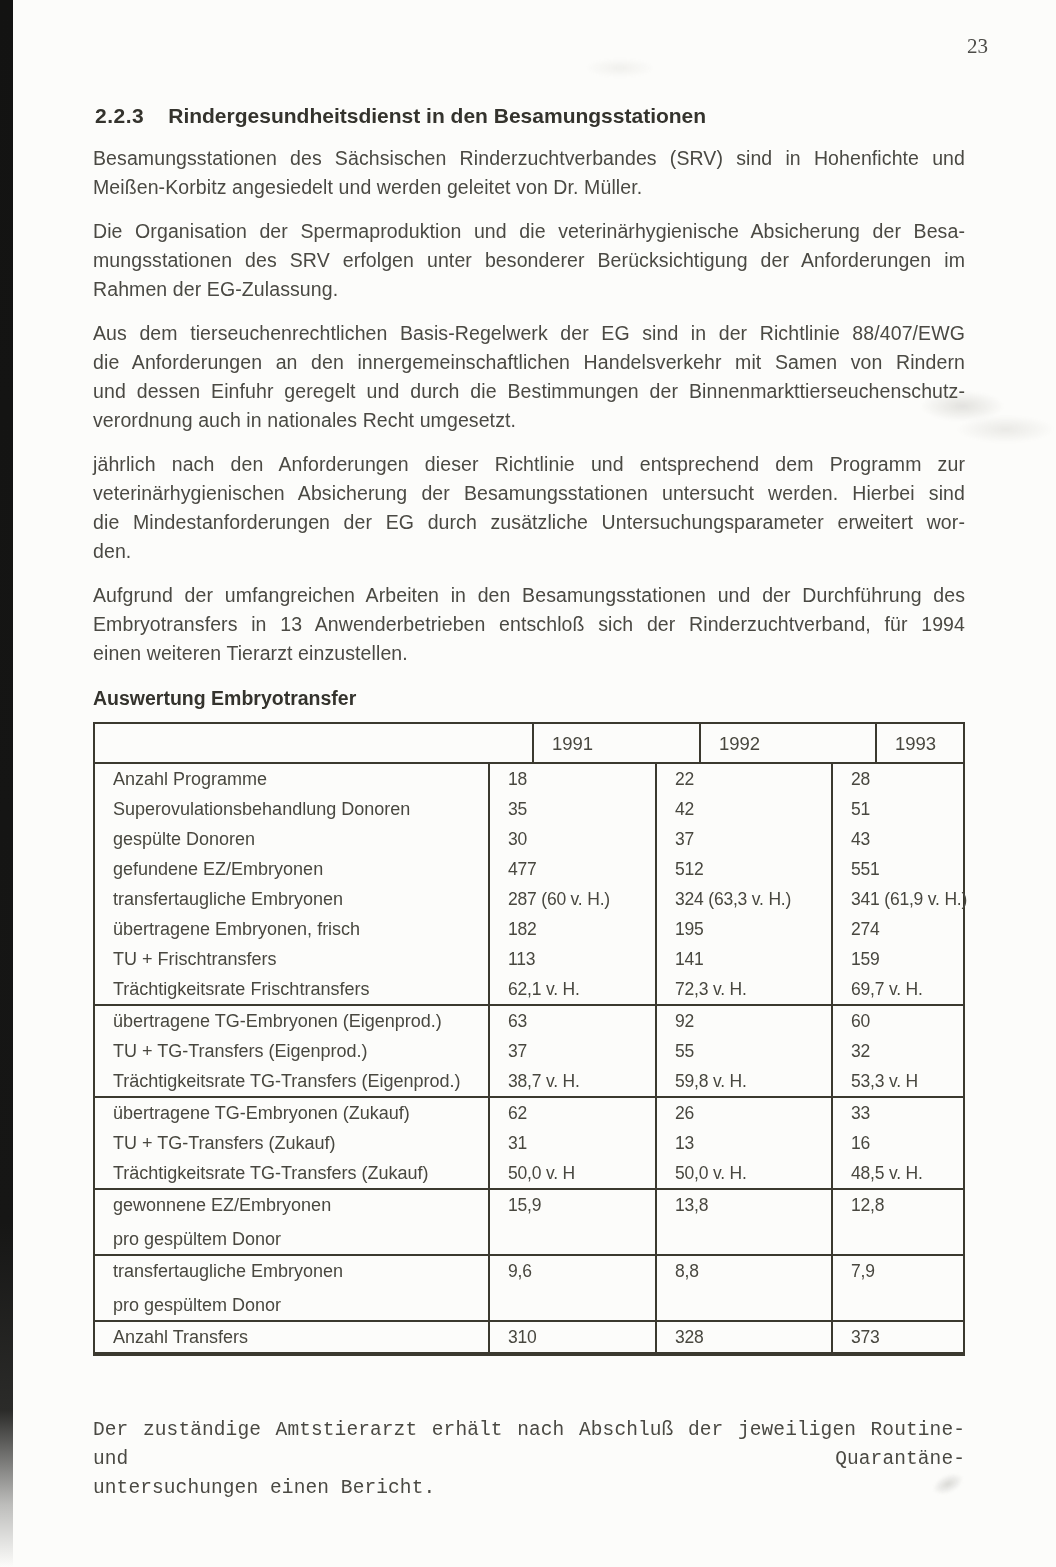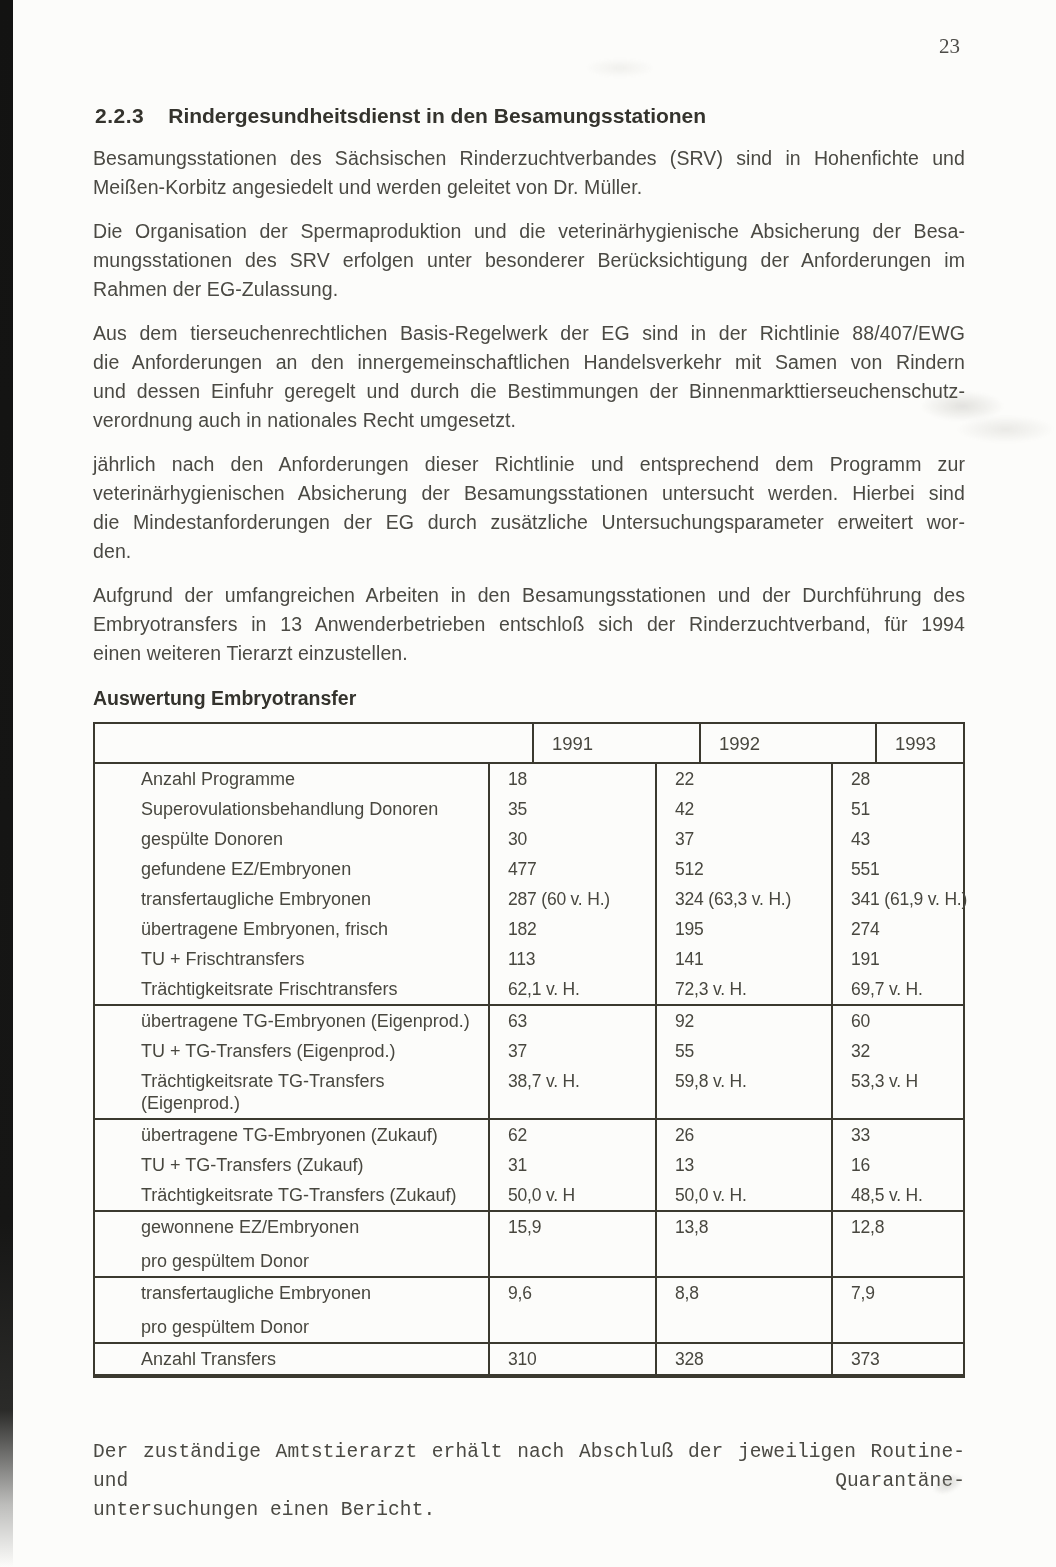--- a/index.html
+++ b/index.html
@@ -7,42 +7,42 @@
     width:1056px; height:1567px; position:relative; overflow:hidden;
     background:#fcfcfa; color:#46453f;
     font-family:"Liberation Sans", sans-serif;
   }
   .leftbar {
     position:absolute; left:0; top:0; width:13px; height:1567px;
     background:linear-gradient(to bottom,
       #131312 0%, #161615 78%, #2b2b29 90%, rgba(70,70,68,0.35) 96%, rgba(70,70,68,0) 100%);
   }
   .pagenum {
-    position:absolute; top:34px; right:96px;
+    position:absolute; top:34px; right:68px;
     font-family:"Liberation Serif", serif; font-size:21px; color:#4d4c48;
   }
   .content { position:absolute; left:93px; top:0; width:872px; }
   .heading { margin:102px 0 0 2px; font-size:21px; font-weight:bold; color:#34332d; line-height:27px; }
   .hnum { display:inline-block; margin-right:24px; letter-spacing:0.5px; }
   .para { margin-top:15px; font-size:19.5px; line-height:29px; color:#4a4943; letter-spacing:0.1px; }
   .para + .para { margin-top:15px; }
   .tline { text-align:justify; text-align-last:justify; }
   .tline.last { text-align-last:left; }
   .table-title { margin-top:19px; font-size:19.5px; font-weight:bold; color:#34332d; }
 
   .ettable {
     margin-top:12px; border:2px solid #3b392f; border-bottom-width:4px;
     color:#48473f;
   }
   .trow { display:grid; grid-template-columns:393px 167px 176px 1fr; }
   .c { padding:4px 0 4px 18px; }
   .val { border-left:2px solid #3b392f; white-space:nowrap; font-size:17.5px; line-height:22px; letter-spacing:-0.2px; }
   .thead-row .c { padding-top:9px; padding-bottom:7px; font-size:18.5px; letter-spacing:0;margin-left:44px; }
   .tsection { border-top:2px solid #3b392f; }
-  .labline { font-size:18px; line-height:22px;margin-left:28px; }
+  .labline { font-size:18px; line-height:22px; }
   .labline.cont { margin-top:12px; }
 
   .closing { margin-top:60px;font-family:Liberation Mono, monospace; }
 
   .smudge { position:absolute; pointer-events:none; }
   .smudge-a {
     left:912px; top:383px; width:144px; height:66px;
     background:
       radial-gradient(ellipse 60px 22px at 35% 35%, rgba(125,122,112,0.20), transparent 70%),
       radial-gradient(ellipse 70px 20px at 65% 70%, rgba(125,122,112,0.14), transparent 70%);
@@ -154,21 +154,21 @@
             <div class="c val">182</div>
             <div class="c val">195</div>
             <div class="c val">274</div>
           </div>
           <div class="trow">
             <div class="c lab">
               <div class="labline">TU + Frischtransfers</div>
             </div>
             <div class="c val">113</div>
             <div class="c val">141</div>
-            <div class="c val">191</div>
+            <div class="c val">159</div>
           </div>
           <div class="trow">
             <div class="c lab">
               <div class="labline">Trächtigkeitsrate Frischtransfers</div>
             </div>
             <div class="c val">62,1 v. H.</div>
             <div class="c val">72,3 v. H.</div>
             <div class="c val">69,7 v. H.</div>
           </div>
         </div>

